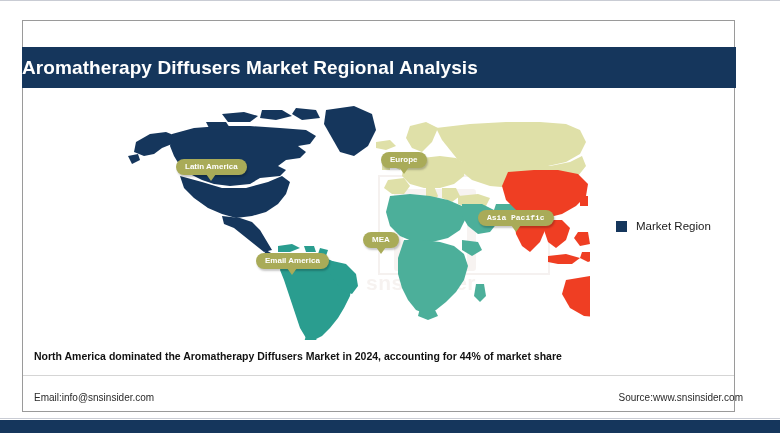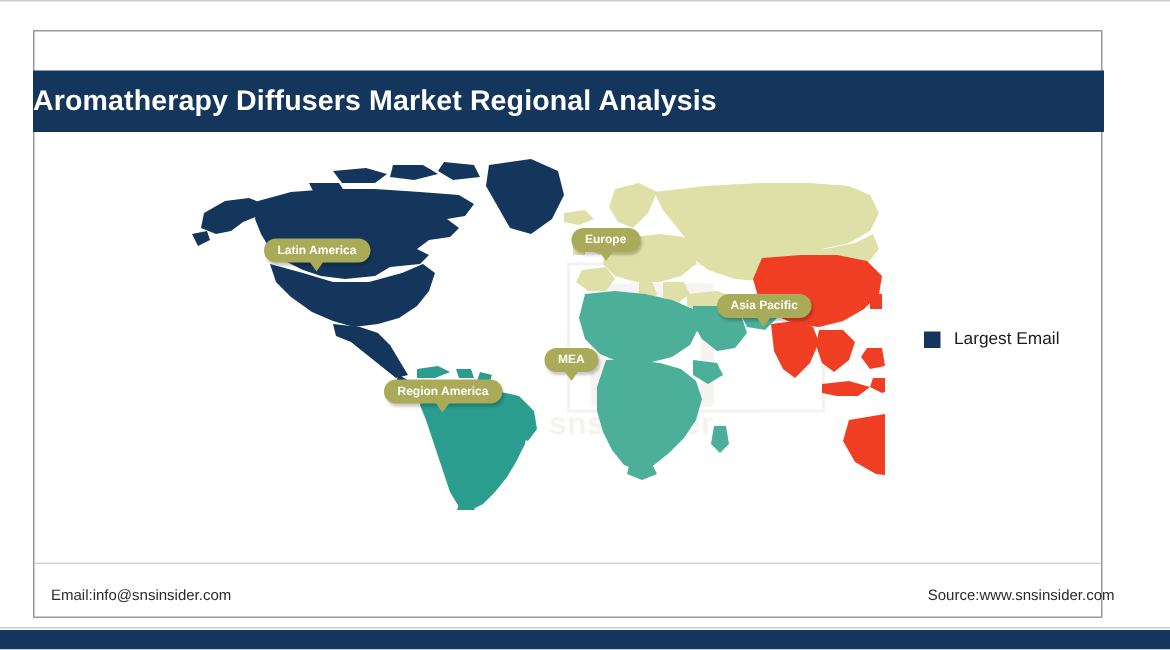--- a/index.html
+++ b/index.html
@@ -153,21 +153,21 @@
     width: 0; height: 0;
     border-left: 5px solid transparent;
     border-right: 5px solid transparent;
     border-top: 7px solid #a9ab58;
   }
 
   #callout-north-america { left: 176px; top: 159px; }
   #callout-latin-america { left: 256px; top: 253px; }
   #callout-europe        { left: 381px; top: 152px; }
   #callout-mea           { left: 363px; top: 232px; }
-  #callout-asia-pacific  { left: 478px; top: 196px; }
+  #callout-asia-pacific  { left: 478px; top: 210px; font-family: Liberation Mono, monospace; }
 
   
   .legend {
     position: absolute;
     left: 616px;
     top: 220px;
     display: flex;
     align-items: center;
     gap: 9px;
   }
@@ -357,37 +357,38 @@
         <path fill="#ef3e23" d="M534,202 L542,202 L544,210 L536,212 Z"></path>
         <path fill="#ef3e23" d="M540,214 L548,216 L548,226 L540,224 Z"></path>
       </g>
     </svg>
   </div>
 
   <div class="callout" id="callout-north-america">
     <span>Latin America</span>
   </div>
   <div class="callout" id="callout-latin-america">
-    <span>Region America</span>
+    <span>Email America</span>
   </div>
   <div class="callout" id="callout-europe">
     <span>Europe</span>
   </div>
   <div class="callout" id="callout-mea">
     <span>MEA</span>
   </div>
   <div class="callout" id="callout-asia-pacific">
     <span>Asia Pacific</span>
   </div>
 
   <div class="legend">
     <div class="legend-swatch"></div>
-    <div class="legend-label">Largest Email</div>
-  </div>
-
+    <div class="legend-label">Market Region</div>
+  </div>
+
+  <div class="caption">North America dominated the Aromatherapy Diffusers Market in 2024, accounting for 44% of market share</div>
 
   <div class="footer-rule"></div>
 
   <div class="footer-email">Email:info@snsinsider.com</div>
   <div class="footer-source">Source:www.snsinsider.com</div>
 
   <div class="bottom-navy-bar-hairline"></div>
   <div class="bottom-navy-bar"></div>
 
 </div>

